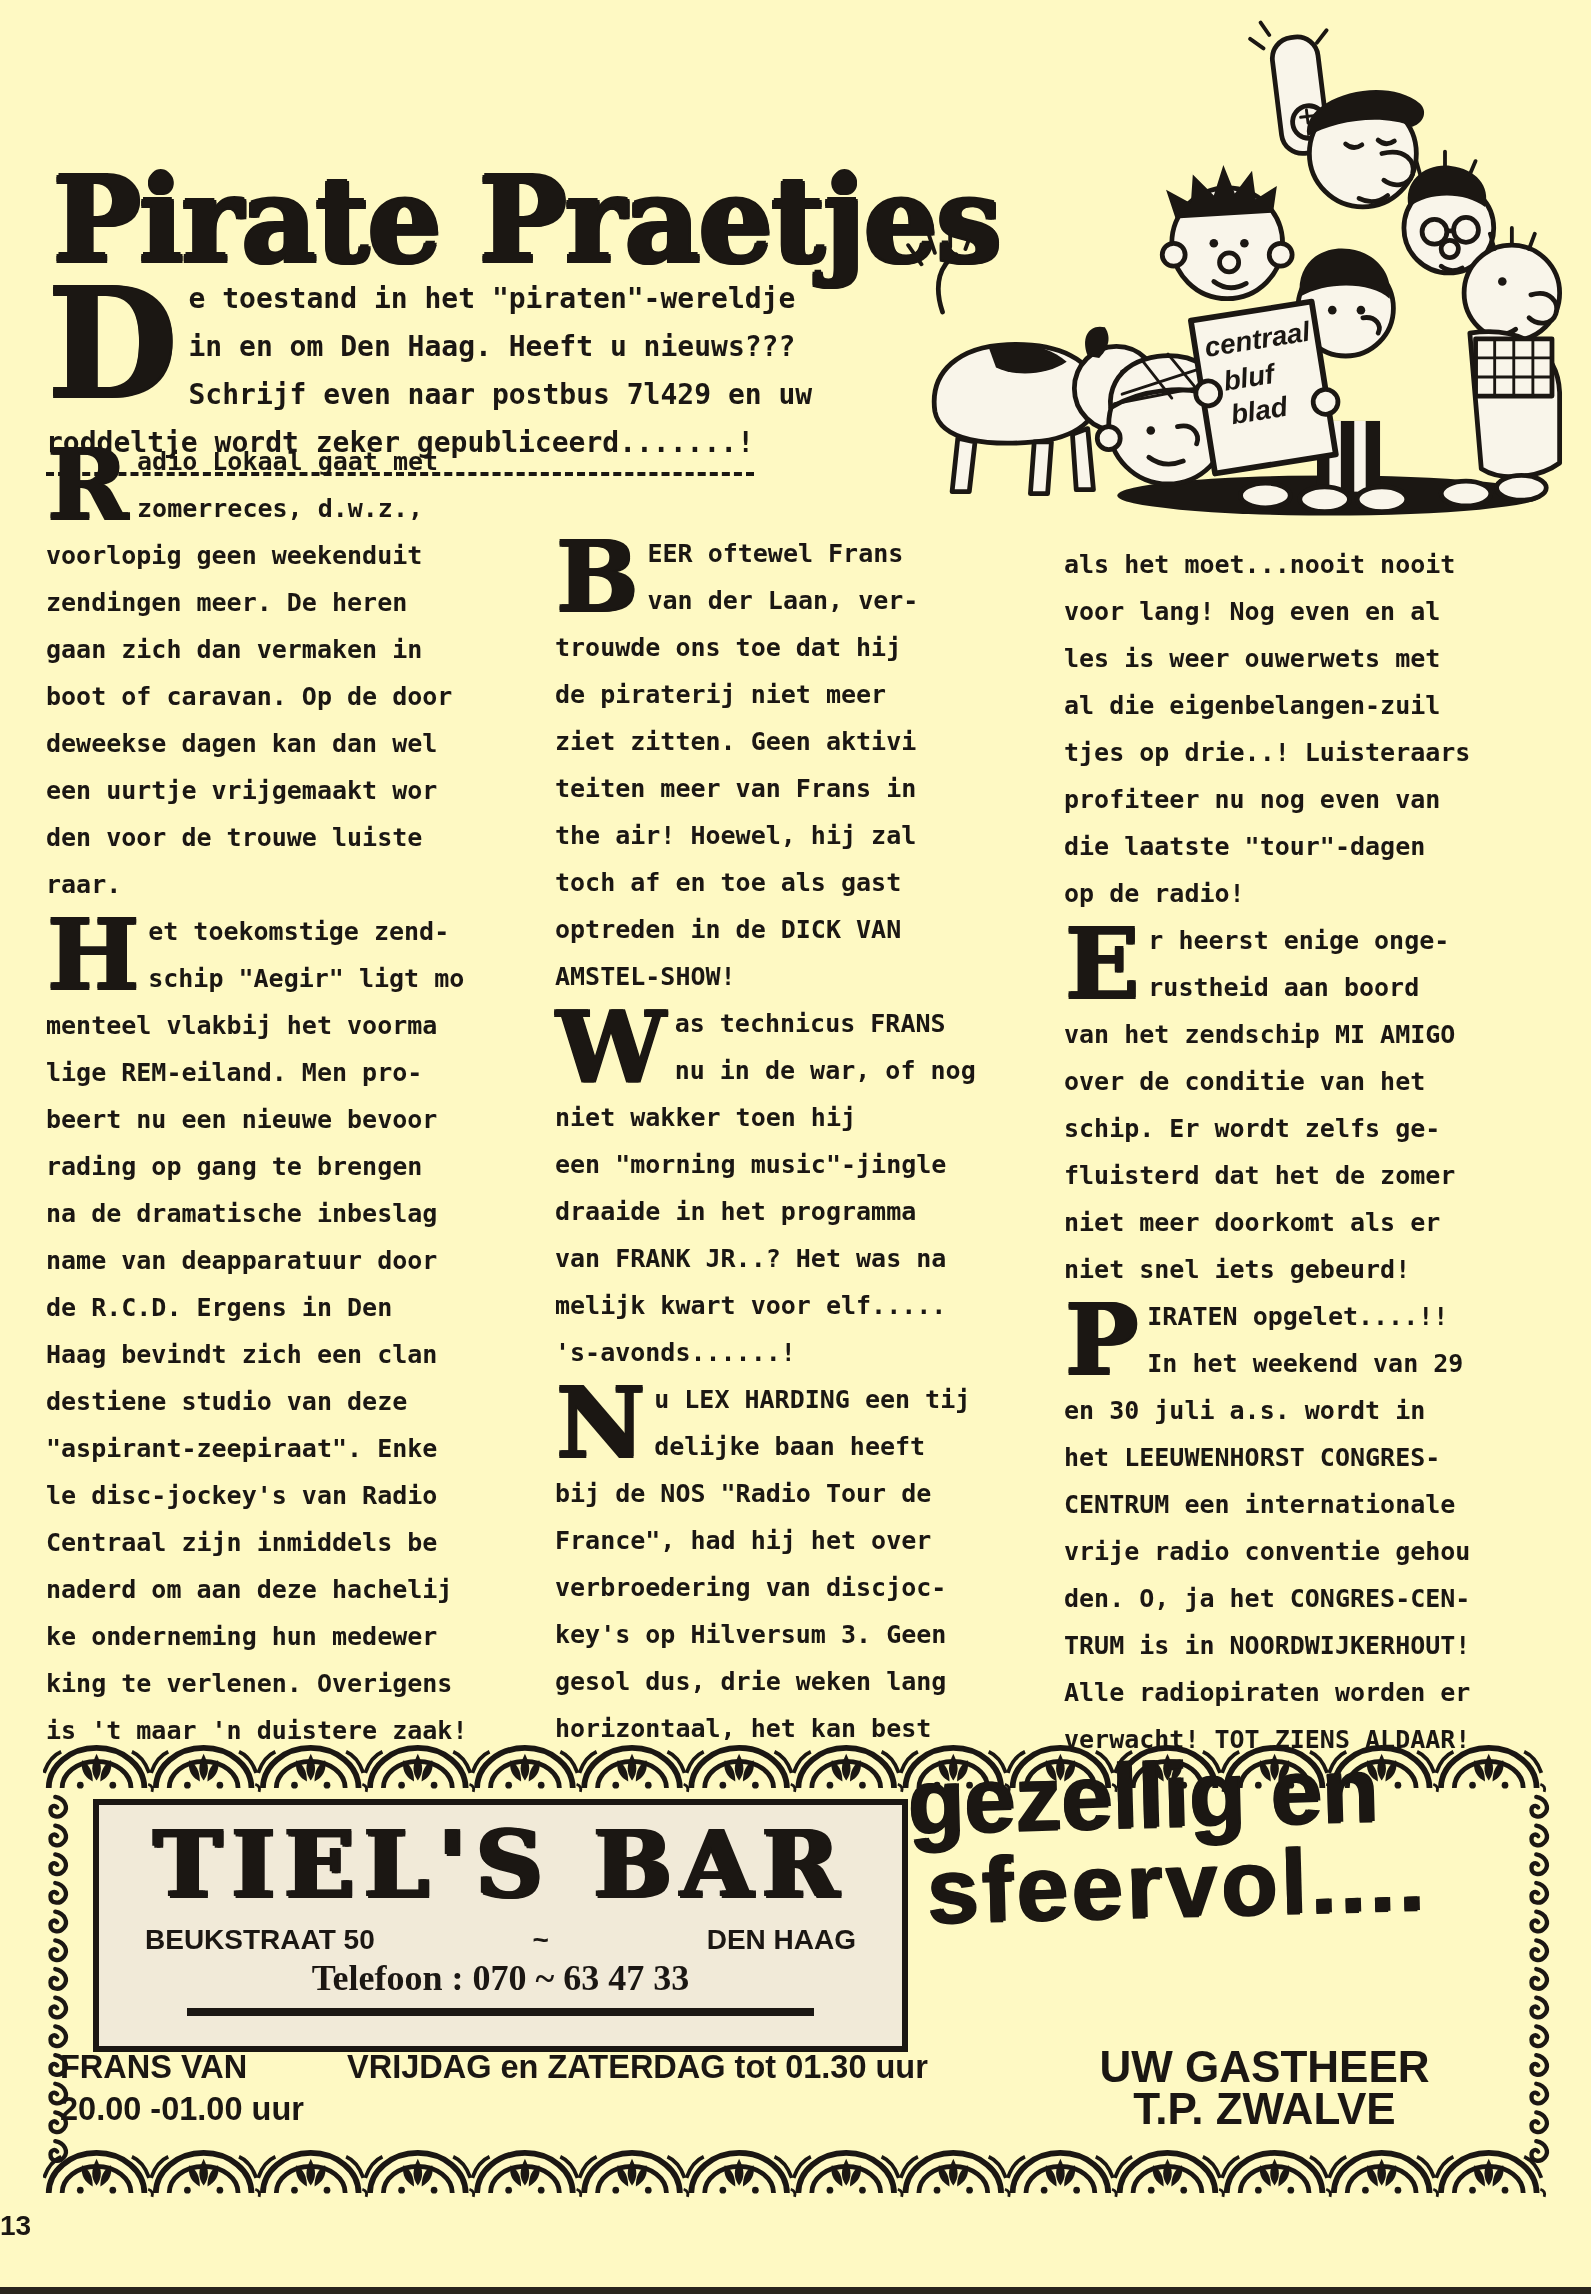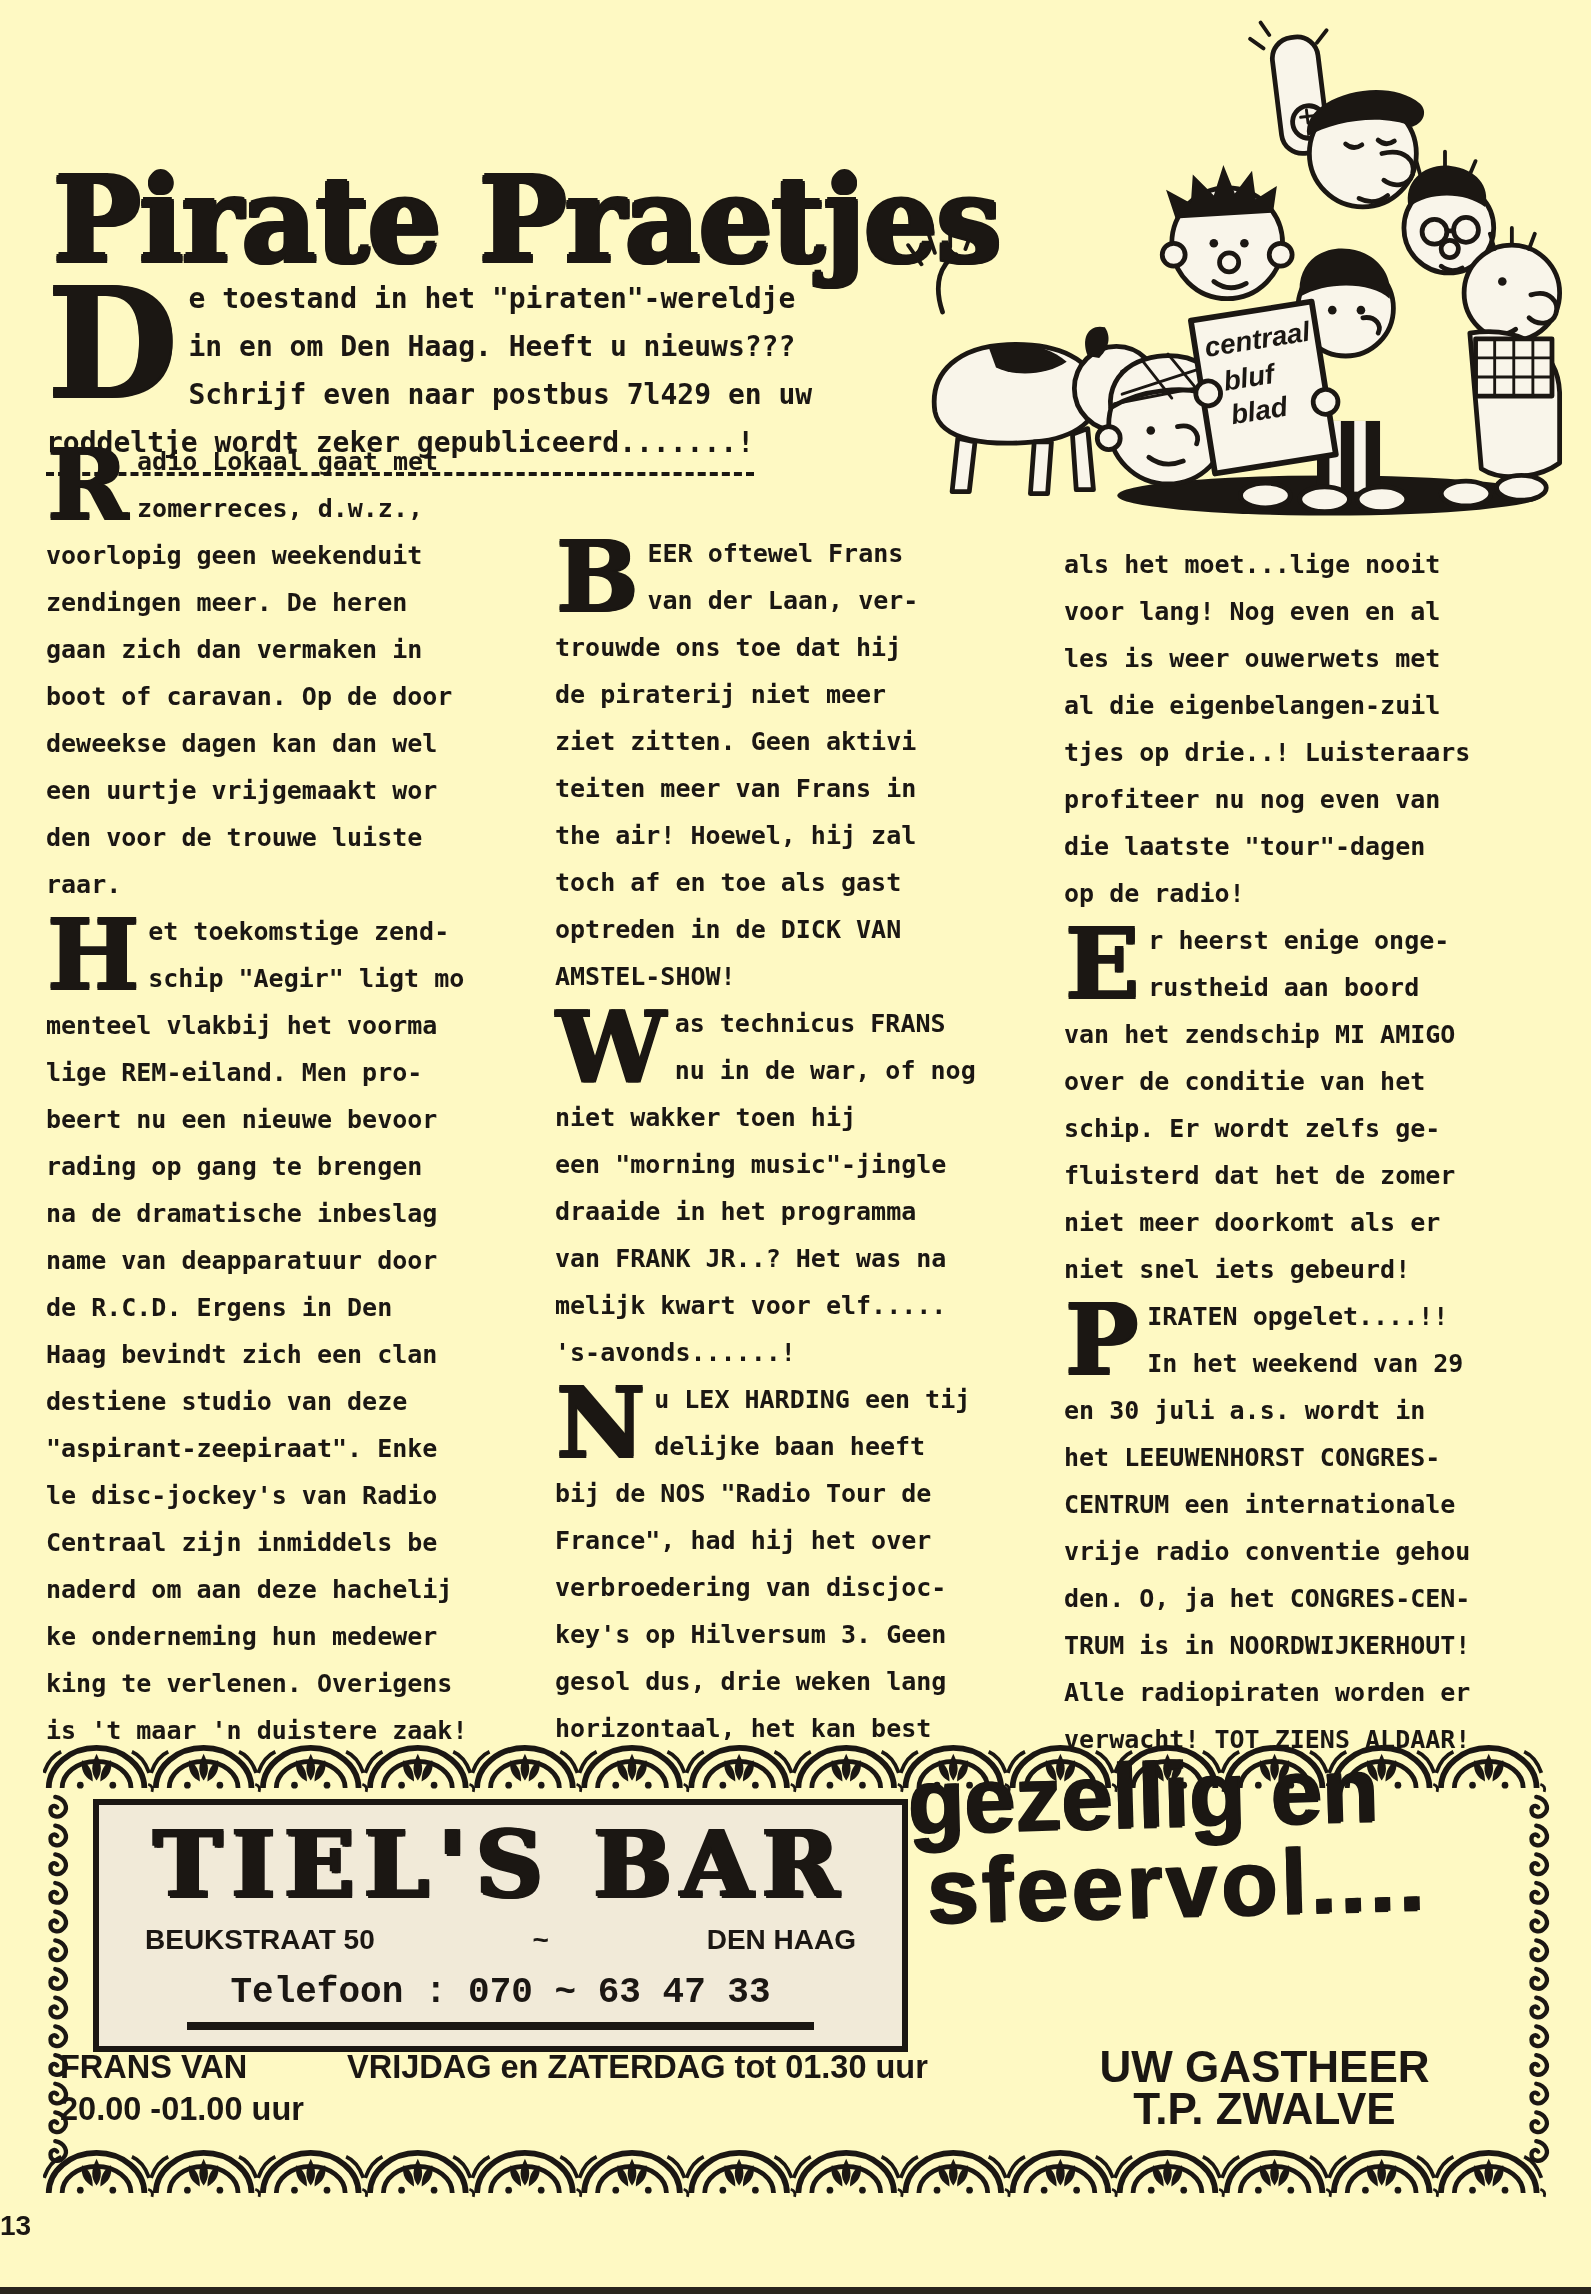--- a/index.html
+++ b/index.html
@@ -46,21 +46,21 @@
   .border-left{left:-3.8px;}
   .border-right{right:-3.8px;}
 
   .tiel-box{position:absolute;left:50px;top:57px;width:803px;height:241px;
             border:6.7px solid #1b1713;background:#f1ead8;text-align:center;}
   .tiel-name{margin-top:13.4px;font-family:"DejaVu Serif",serif;font-weight:bold;
              font-size:92px;line-height:1;letter-spacing:9.6px;
              text-shadow:2.9px 0 #1b1713,0 1.9px #1b1713,2.9px 1.9px #1b1713,-1.9px 0 #1b1713;}
   .tiel-addr{display:flex;justify-content:space-between;padding:13.4px 46px 0 46px;
              font-family:"Liberation Sans",sans-serif;font-weight:bold;font-size:28px;}
-  .tiel-phone{margin-top:16px;font-family:Liberation Mono, monospace;
+  .tiel-phone{margin-top:1px;font-family:Liberation Serif, serif;
               font-weight:bold;font-size:36px;}
   .tiel-rule{width:78%;height:7.6px;background:#1b1713;margin:9.6px auto 0 auto;}
 
   .slogan{position:absolute;left:865px;top:5.7px;width:631px;
           font-family:"Liberation Sans",sans-serif;font-weight:bold;
           font-size:92px;line-height:.98;transform:rotate(-1.5deg);
           text-shadow:2.4px 0 #1b1713,0 1.4px #1b1713;}
   .slogan .l2{margin-left:17px;letter-spacing:3.8px;}
 
   .ad-info{position:absolute;left:17px;top:304px;width:1472px;display:flex;
@@ -278,21 +278,21 @@
 bij de NOS "Radio Tour de
 France", had hij het over
 verbroedering van discjoc-
 key's op Hilversum 3. Geen
 gesol dus, drie weken lang
 horizontaal, het kan best</span>
       </p>
     </div>
     <div class="col col-3">
       <p class="para">
-        <span class="prewrap">als het moet...lige nooit
+        <span class="prewrap">als het moet...nooit nooit
 voor lang! Nog even en al
 les is weer ouwerwets met
 al die eigenbelangen-zuil
 tjes op drie..! Luisteraars
 profiteer nu nog even van
 die laatste "tour"-dagen
 op de radio!</span>
       </p>
       <p class="para">
         <span class="cap">E</span><span class="prewrap">r heerst enige onge-

